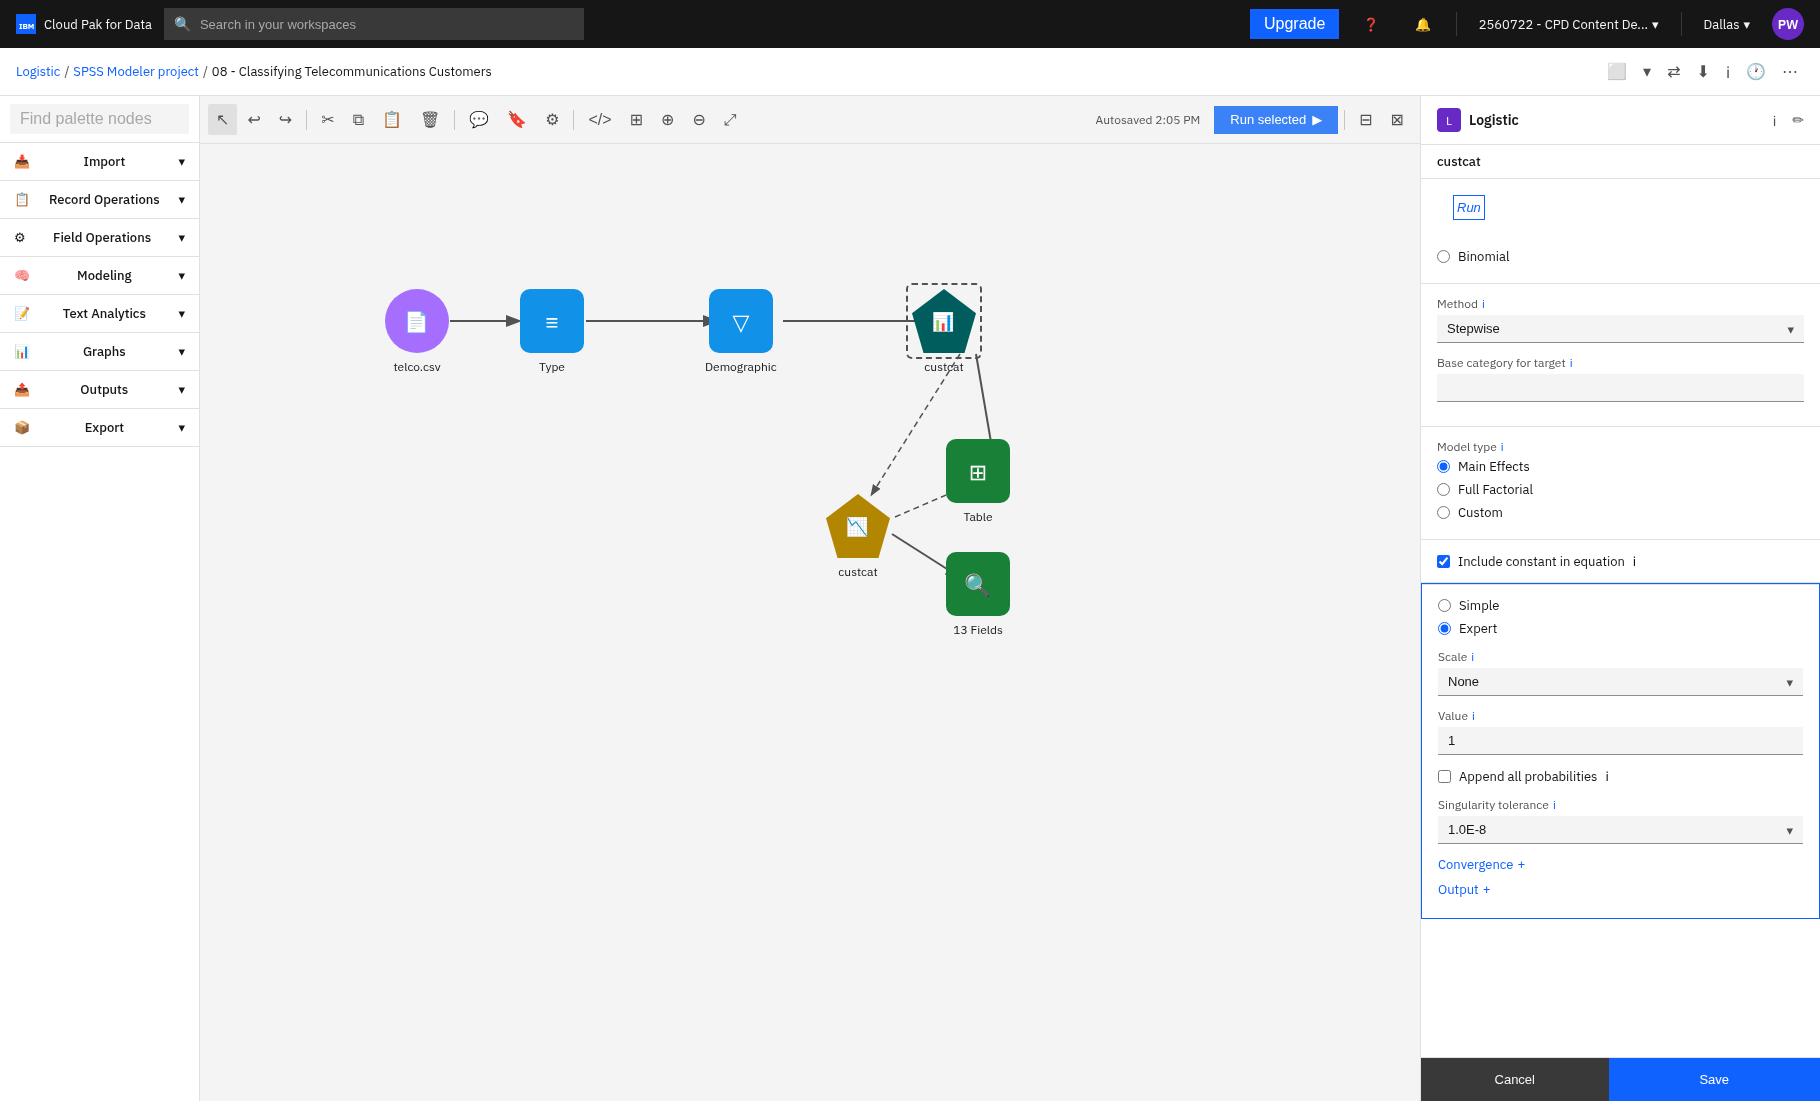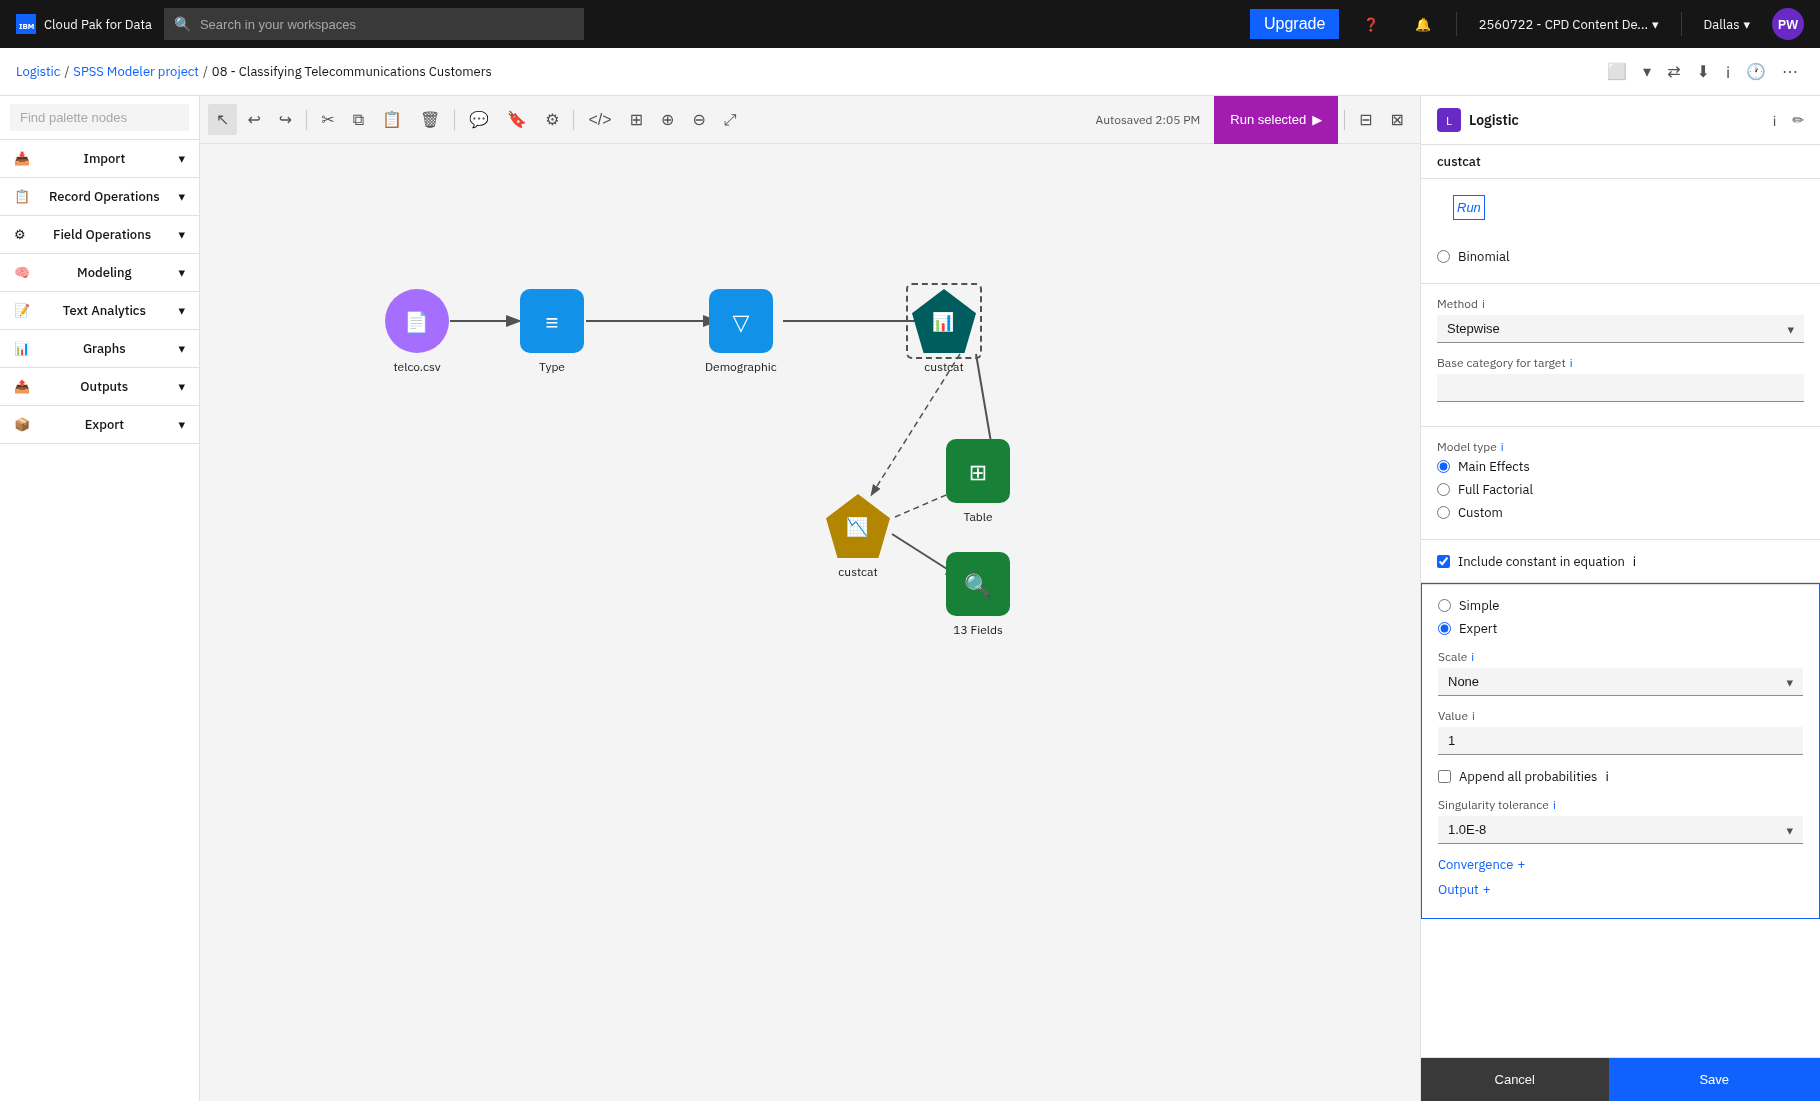--- a/index.html
+++ b/index.html
@@ -33,41 +33,41 @@
     .breadcrumb-current { color: #161616; }
     .breadcrumb-right { margin-left: auto; display: flex; align-items: center; gap: 4px; }
     .breadcrumb-icon-btn { background: none; border: none; cursor: pointer; color: #525252; padding: 6px; font-size: 16px; display: flex; align-items: center; }
 
     
     .main-layout { display: flex; height: calc(100vh - 96px); }
 
     
     .sidebar { width: 200px; background: #fff; border-right: 1px solid #e0e0e0; overflow-y: auto; flex-shrink: 0; }
     .sidebar-search { padding: 8px 10px; border-bottom: 1px solid #e0e0e0; }
-    .sidebar-search input { width: 100%; border: none; background: #f4f4f4; padding: 6px 10px; font-size: 13px; outline: none; color: #000000; }
+    .sidebar-search input { width: 100%; border: none; background: #f4f4f4; padding: 6px 10px; font-size: 16px; outline: none; color: #000000; }
     .sidebar-search input::placeholder { color: #a8a8a8; }
     .sidebar-section { border-bottom: 1px solid #e0e0e0; }
     .sidebar-section-header {
       display: flex; align-items: center; justify-content: space-between;
       padding: 10px 14px; font-size: 13px; font-weight: 500; cursor: pointer;
       color: #161616;
     }
 
     
     .toolbar {
       background: #f4f4f4; border-bottom: 1px solid #e0e0e0;
       height: 48px; display: flex; align-items: center; padding: 0 8px; gap: 2px;
     }
     .toolbar-btn { background: none; border: none; cursor: pointer; padding: 6px 8px; color: #525252; font-size: 16px; display: flex; align-items: center; border-radius: 2px; }
     .toolbar-btn.active { background: #e0e0e0; }
     .toolbar-divider { width: 1px; background: #c6c6c6; height: 20px; margin: 0 4px; }
     .toolbar-spacer { flex: 1; }
     .autosaved { font-size: 12px; color: #525252; margin-right: 12px; }
     .run-selected-btn {
-      background: #a21caf; color: #fff; border: none; padding: 0 16px; height: 48px;
+      background: #3b82f6; color: #fff; border: none; padding: 0 16px; height: 28px;
       font-size: 13px; cursor: pointer; display: flex; align-items: center; gap: 6px;
     }
     .canvas { flex: 1; background: #f4f4f4; position: relative; overflow: hidden; }
 
     
     .node { position: absolute; display: flex; flex-direction: column; align-items: center; cursor: pointer; }
     .node-shape { width: 64px; height: 64px; display: flex; align-items: center; justify-content: center; color: #fff; font-size: 22px; }
     .node-label { font-size: 12px; color: #161616; margin-top: 6px; text-align: left; }
     .shape-circle { border-radius: 50%; }
     .shape-rounded { border-radius: 8px; }

